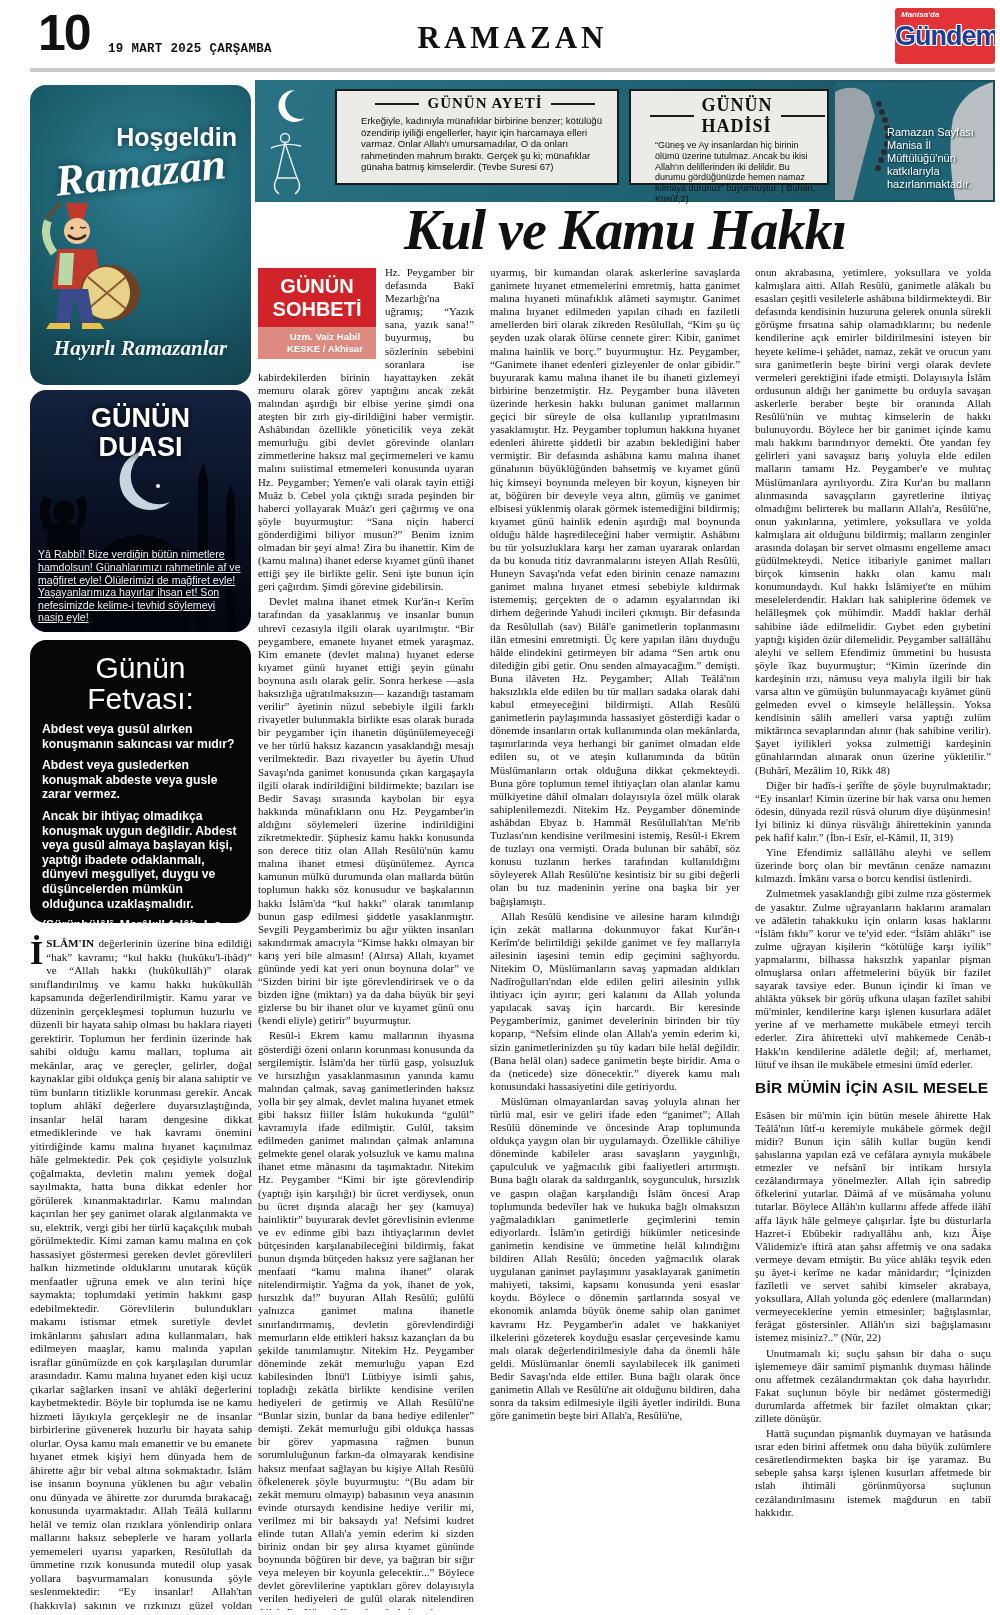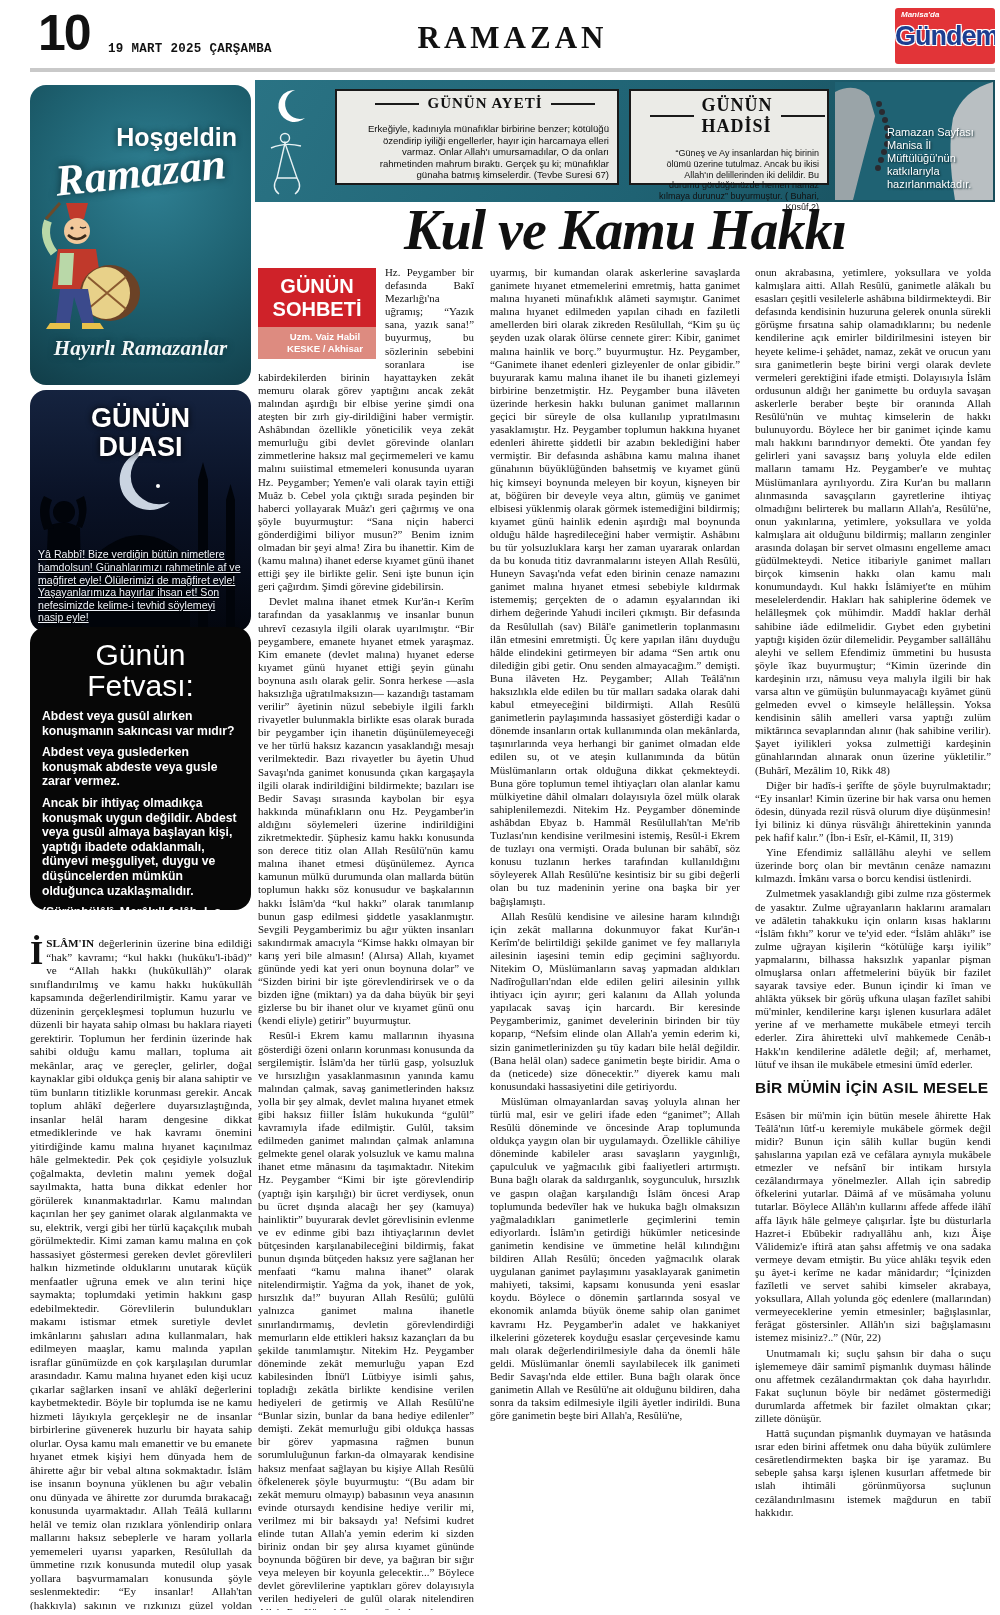--- a/index.html
+++ b/index.html
@@ -24,21 +24,21 @@
   
   .banner{position:absolute;left:255px;top:80px;width:740px;height:122px;
           background:linear-gradient(120deg,#2a7384 0%,#1f6273 55%,#174c59 100%);}
   .banner svg.art{position:absolute;left:2px;top:2px;}
   .gbox{position:absolute;top:9px;height:96px;background:#ebebe7;border:2px solid #1a1a1a;
         padding:4px 8px 2px 24px;box-sizing:border-box;}
   .gbox .t{display:flex;align-items:center;gap:8px;justify-content:center;
            font-weight:bold;font-size:15px;letter-spacing:1px;}
   .gbox .t:before,.gbox .t:after{content:"";flex:0 0 44px;height:2px;background:#1a1a1a;}
   .gbox .b{font-family:"Liberation Sans",sans-serif;font-size:9.6px;line-height:11.6px;
-           text-align:right;margin-top:11px;color:#111;}
+           text-align:left;margin-top:3px;color:#111;}
   .promo{position:absolute;right:2px;top:2px;width:158px;height:118px;
          background:linear-gradient(100deg,#2c7popup 0%,#1f6273 100%);
          background:#1f6273;overflow:hidden;}
   .promo .txt{position:absolute;left:52px;top:44px;font-family:"Liberation Sans",sans-serif;
          font-weight:normal;color:#fff;font-size:11px;line-height:13px;
          text-shadow:1px 1px 2px #06262e;width:104px;}
   
   .headline{position:absolute;left:255px;top:198px;width:740px;text-align:center;
             font-weight:bold;font-style:italic;font-size:56px;letter-spacing:-1px;}
   
@@ -52,21 +52,21 @@
   .sp1 .hay{position:absolute;left:0;right:0;bottom:26px;text-align:center;color:#f2f7f7;
             font-style:italic;font-weight:bold;font-size:21px;line-height:22px;
             text-shadow:0 0 7px #0b2e36;}
   .sp2{top:390px;height:242px;background:linear-gradient(180deg,#15233f 0%,#0a1226 45%,#03060e 100%);}
   .sp2 .t{position:absolute;left:0;right:0;top:14px;text-align:center;color:#fff;
           font-family:"Liberation Sans",sans-serif;font-weight:bold;font-size:27px;line-height:29px;
           text-shadow:0 0 6px #000;}
   .sp2 .d{position:absolute;left:8px;right:8px;bottom:8px;text-align:left;color:#eef2f8;
           font-family:"Liberation Sans",sans-serif;font-size:10.6px;line-height:12.6px;
           text-shadow:0 1px 2px #000;text-decoration:underline;}
-  .sp3{top:627px;height:283px;background:#070707;color:#fff;padding:10px 12px;}
+  .sp3{top:640px;height:283px;background:#070707;color:#fff;padding:10px 12px;}
   .sp3 .t{text-align:center;font-family:"Liberation Sans",sans-serif;font-size:30px;
           line-height:31px;color:#fff;margin:2px 0 8px 0;}
   .sp3 p{font-family:"Liberation Sans",sans-serif;font-weight:bold;font-size:12.2px;
          line-height:14.6px;margin:0 0 7px 0;}
   
   .col{position:absolute;top:266px;height:1344px;overflow:hidden;text-align:justify;
        font-size:10.9px;line-height:13.1px;}
   .colA{left:258px;width:216px;}
   .colB{left:490px;width:250px;}
   .colC{left:755px;width:236px;}

